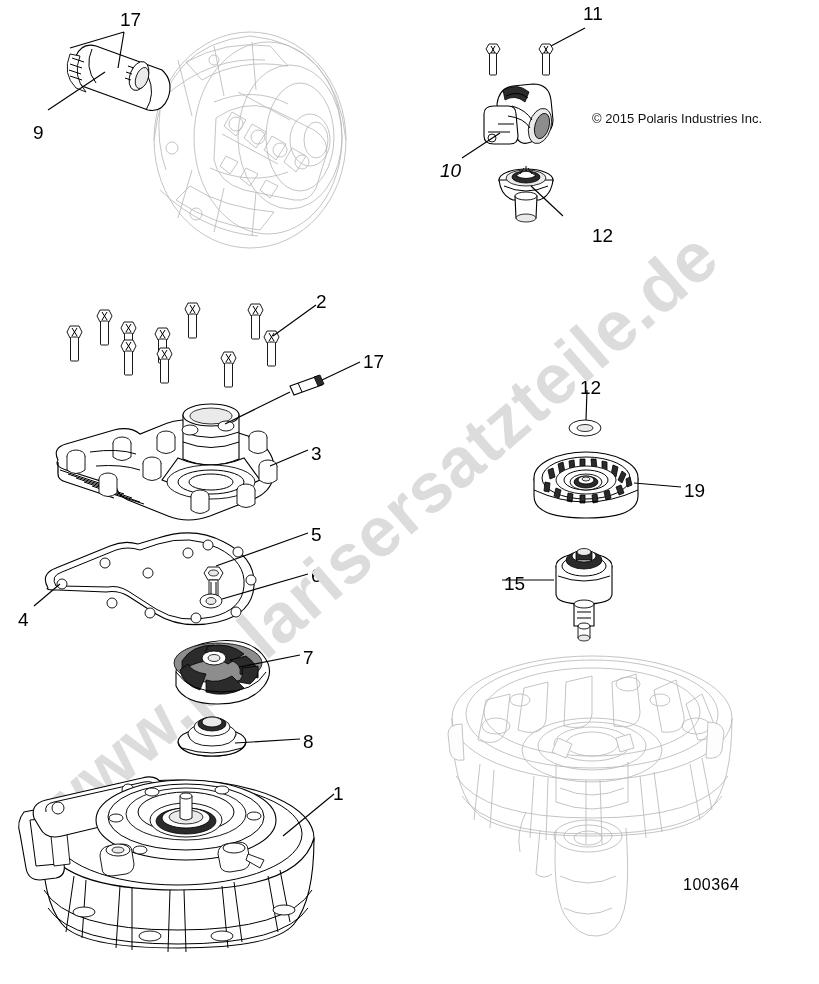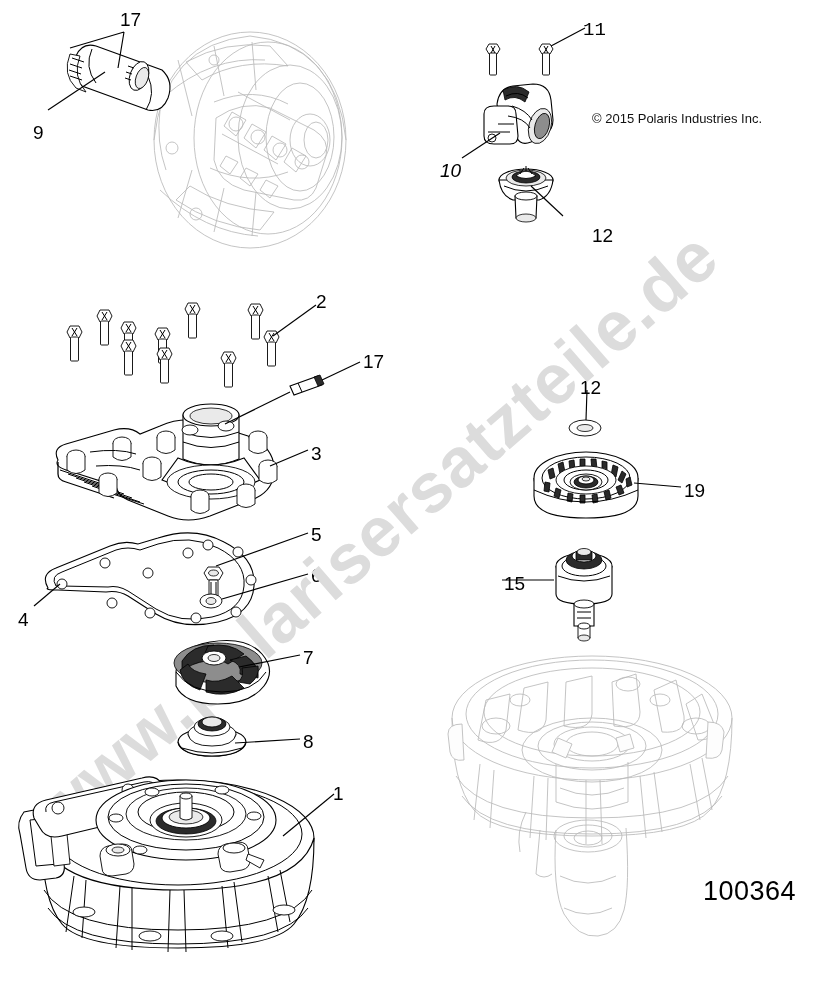--- a/index.html
+++ b/index.html
@@ -8,21 +8,21 @@
   #stage{position:absolute;inset:0;width:819px;height:984px;}
   .layer{position:absolute;left:0;top:0;width:819px;height:984px;}
   #wm{z-index:1;}
   #art{z-index:2;}
   #labels{z-index:3;}
   .wm-text{font-family:"Liberation Sans",sans-serif;font-weight:bold;
            font-size:70px;fill:#dcdcdc;letter-spacing:1px;}
   .callout{position:absolute;font-size:19px;font-weight:normal;
            color:#000;line-height:1;white-space:nowrap;text-align:right;}
   .copy{position:absolute;font-size:13px;color:#111;white-space:nowrap;}
-  .partno{position:absolute;font-size:27px;color:#000;letter-spacing:.5px;margin-left:20px;}
+  .partno{position:absolute;font-size:16px;color:#000;letter-spacing:.5px;}
   svg{display:block;}
   .ln{stroke:#000;stroke-width:1.25;fill:none;}
   .th{stroke:#000;stroke-width:1;fill:none;}
   .gh{stroke:#b9b9b9;stroke-width:.85;fill:none;}
   .ghf{fill:#fdfdfd;stroke:#b9b9b9;stroke-width:.85;}
   .wf{fill:#fff;stroke:#000;stroke-width:1.1;}
   .wf2{fill:#fff;stroke:#000;stroke-width:.9;}
   .dk{fill:#2b2b2b;stroke:#000;stroke-width:.8;}
   .md{fill:#8d8d8d;stroke:#000;stroke-width:.8;}
   .lt{fill:#eaeaea;stroke:#000;stroke-width:.8;}
@@ -502,21 +502,21 @@
   <div class="callout" style="left:333px;top:784px;">1</div>
   <div class="callout" style="left:316px;top:292px;">2</div>
   <div class="callout" style="left:311px;top:444px;">3</div>
   <div class="callout" style="left:18px;top:610px;">4</div>
   <div class="callout" style="left:311px;top:525px;">5</div>
   <div class="callout" style="left:311px;top:566px;">6</div>
   <div class="callout" style="left:303px;top:648px;">7</div>
   <div class="callout" style="left:303px;top:732px;">8</div>
   <div class="callout" style="left:33px;top:123px;">9</div>
   <div class="callout" style="left:440px;top:161px;font-style:italic;">10</div>
-  <div class="callout" style="left:583px;top:21px;font-family:Liberation Mono, monospace;">11</div>
+  <div class="callout" style="left:583px;top:4px;">11</div>
   <div class="callout" style="left:592px;top:226px;">12</div>
   <div class="callout" style="left:684px;top:481px;">19</div>
   <div class="callout" style="left:580px;top:378px;">12</div>
   <div class="callout" style="left:504px;top:574px;">15</div>
   <div class="callout" style="left:363px;top:352px;">17</div>
   <div class="callout" style="left:120px;top:10px;">17</div>
 
   <div class="copy" style="left:592px;top:111px;">© 2015 Polaris Industries Inc.</div>
 
   <div class="partno" style="left:683px;top:876px;">100364</div>

